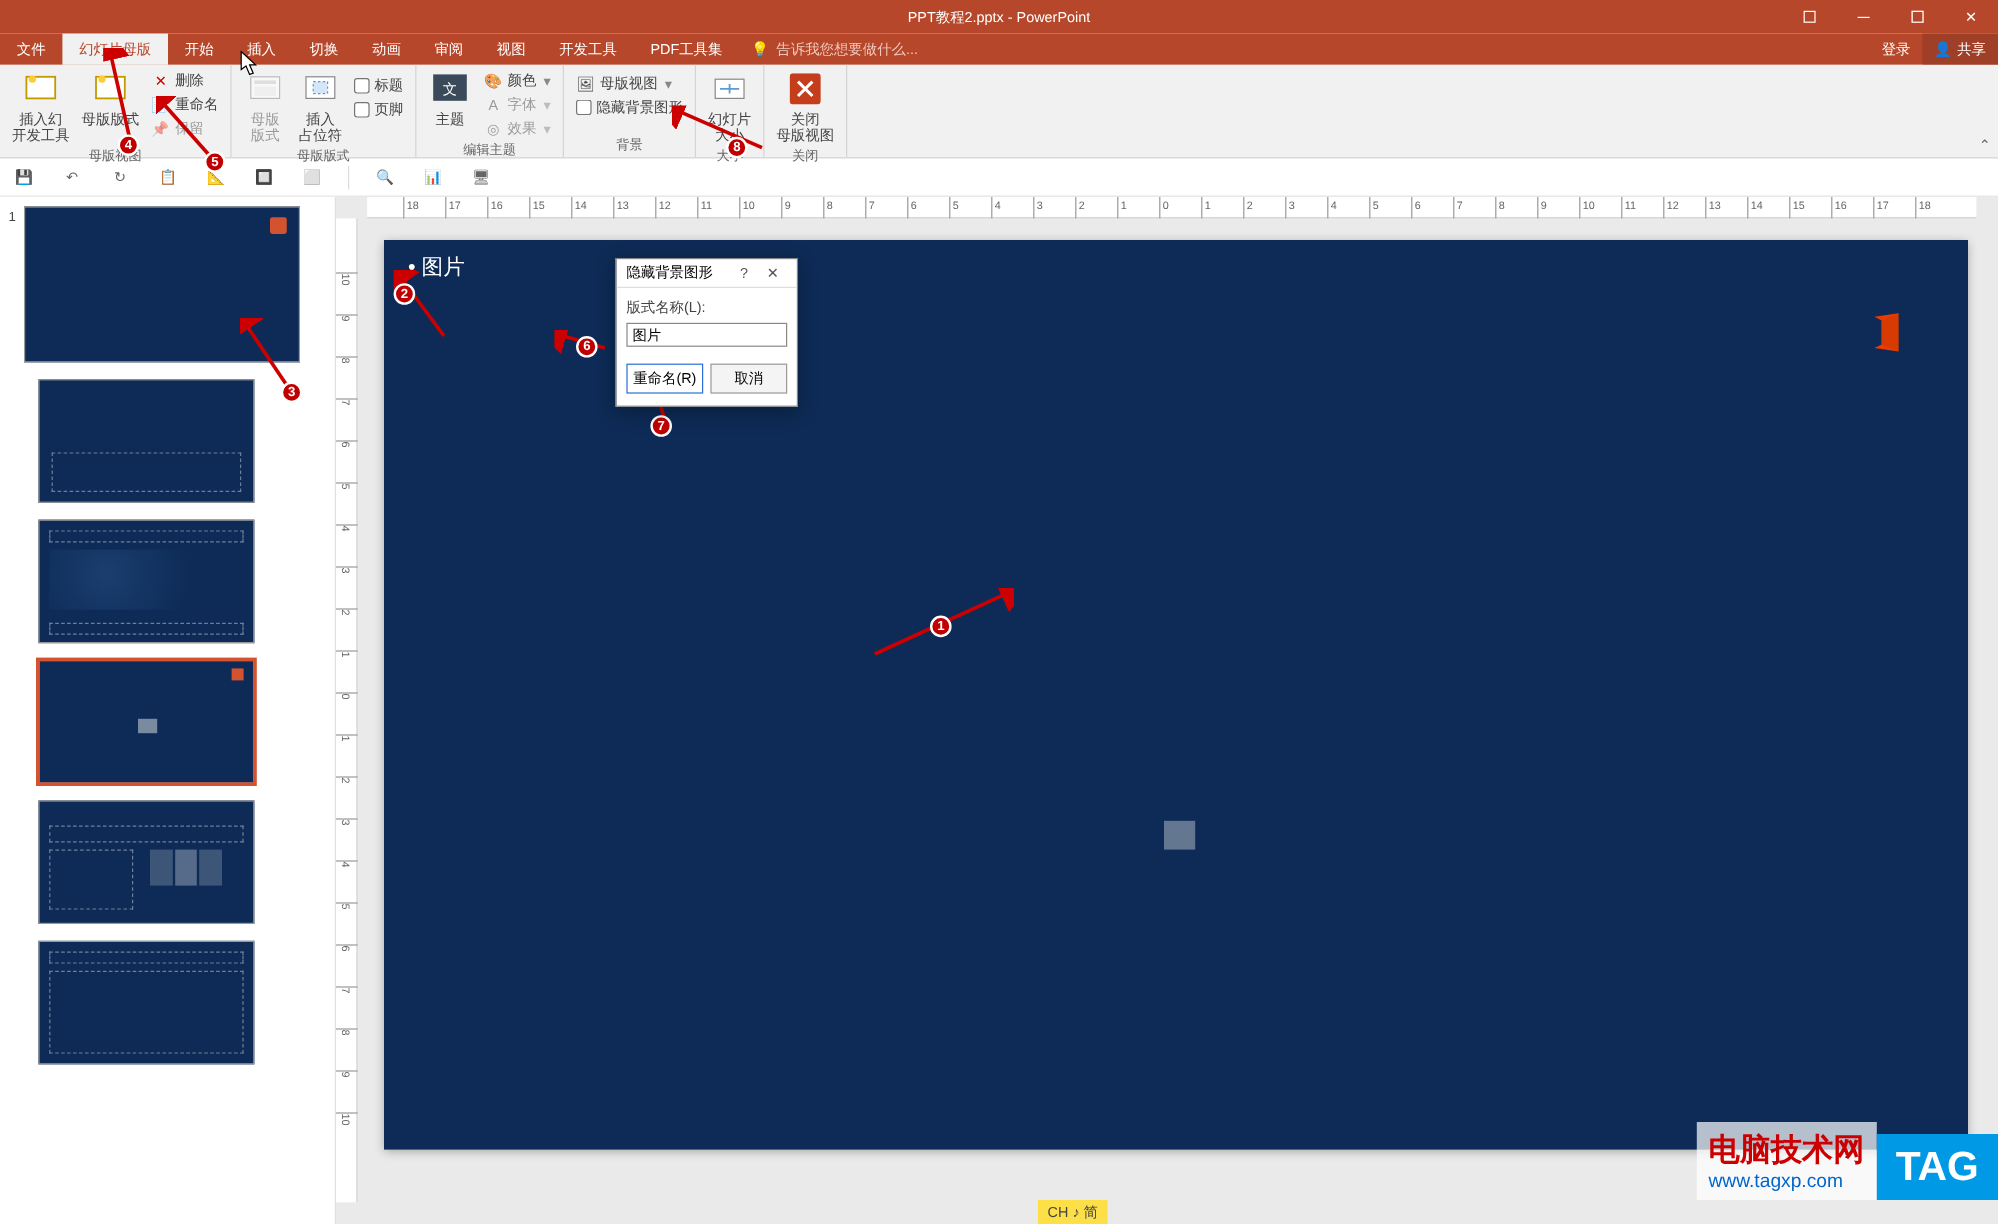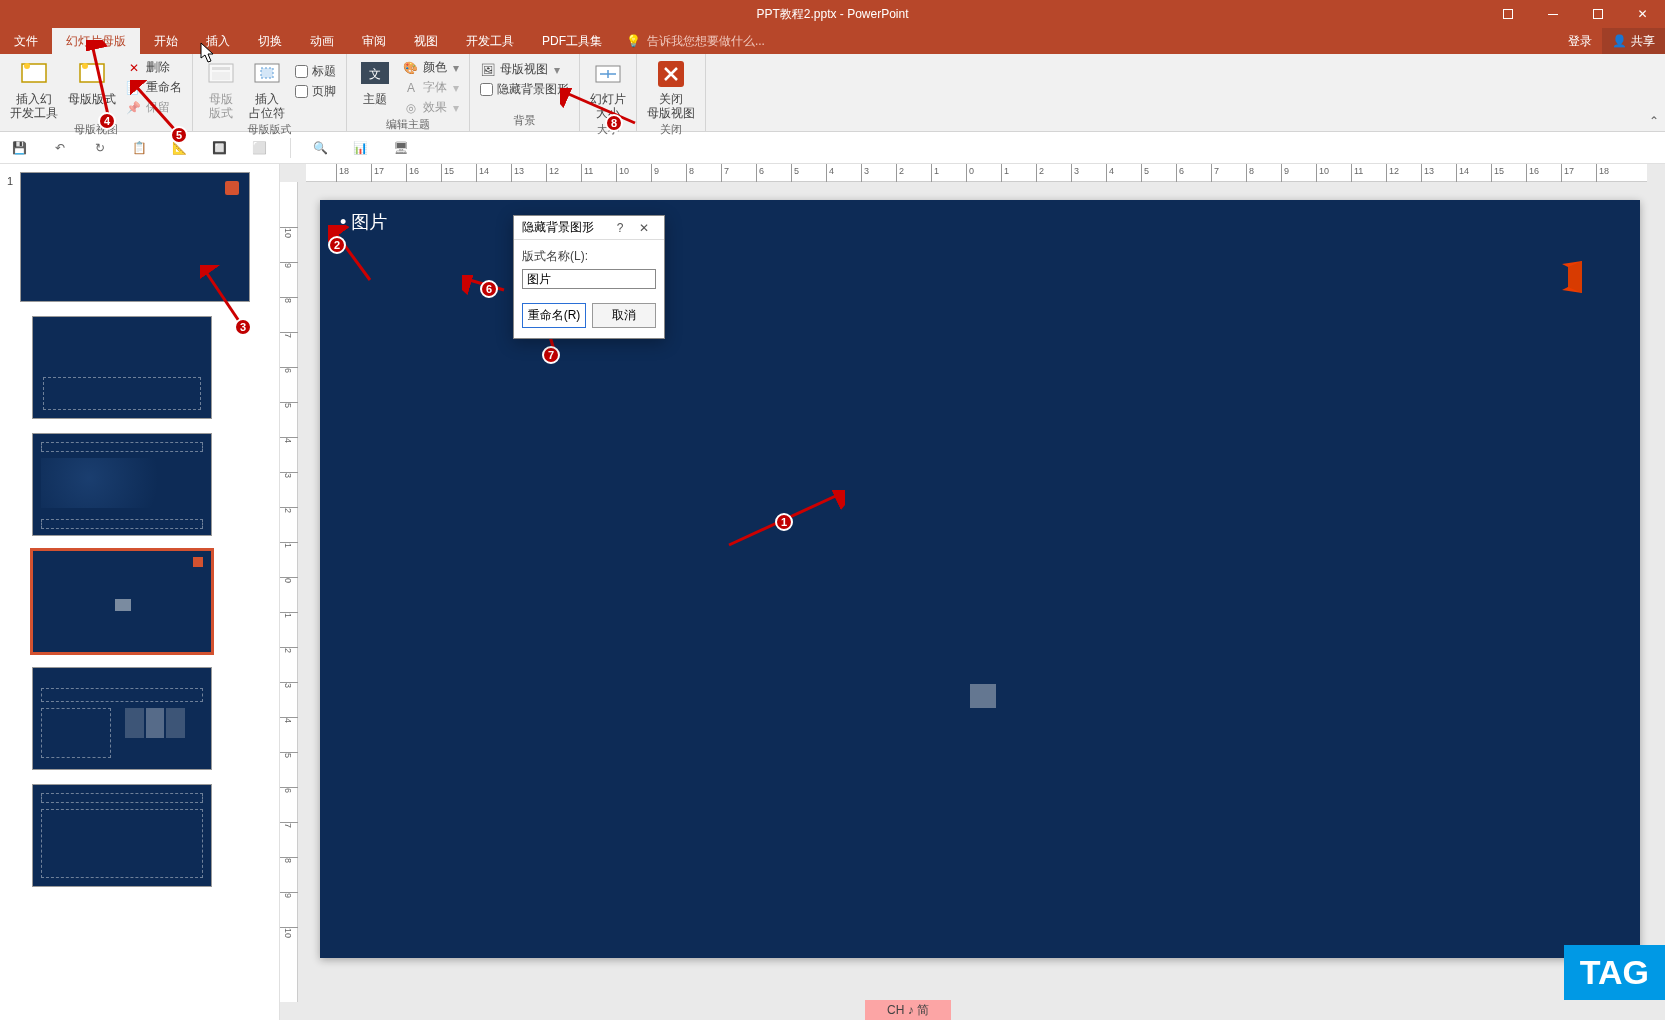--- a/index.html
+++ b/index.html
@@ -68,21 +68,21 @@
 .dlgbtns{display:flex;gap:6px;padding:6px 8px 10px;justify-content:center;}
 .dlgbtns button{flex:1;padding:3px 0;border:1px solid #999;background:#f4f4f4;cursor:pointer;}
 .dlgbtns button.primary{border:1.5px solid #2a6fd6;background:#fff;}
 .marker{position:absolute;width:18px;height:18px;border-radius:50%;background:#c00000;border:2px solid #fff;color:#fff;font-weight:bold;font-size:11px;display:flex;align-items:center;justify-content:center;z-index:50;}
 .arrow{position:absolute;z-index:40;}
 .watermark{position:absolute;right:0;bottom:20px;display:flex;align-items:flex-end;z-index:200;}
 .wm-txt{background:rgba(255,255,255,0.7);padding:6px 10px;}
 .wm-txt .l1{color:#c00;font-size:26px;font-weight:bold;}
 .wm-txt .l2{color:#0066cc;font-size:16px;}
 .wm-tag{background:#0099e5;color:#fff;font-size:34px;font-weight:bold;padding:8px 16px;}
-.status{position:absolute;left:865px;bottom:0;height:20px;display:flex;align-items:center;color:#444;gap:6px;background:#fca5a5;padding:0 22px;}
+.status{position:absolute;left:865px;bottom:0;height:20px;display:flex;align-items:center;color:#444;gap:6px;background:#fde047;padding:0 8px;}
 svg{display:block;}
 .cursor{position:absolute;z-index:60;width:16px;height:22px;}
 </style>
 </head>
 <body>
 
 <div class="titlebar">
   <span class="title">PPT教程2.pptx - PowerPoint</span>
   <div class="winbtns">
     <div>
@@ -597,14 +597,18 @@
 <svg class="arrow" style="left:560px;top:88px" width="80" height="40">
     <line x1="75" y1="35" x2="4" y2="4" stroke="#c00" stroke-width="3" marker-end="url(#ah)"></line>
   </svg>
 <div class="marker" style="left:605px;top:114px">8</div>
 
 <div class="status">
     <span>CH ♪ 简</span>
   </div>
 
 <div class="watermark">
+  <div class="wm-txt">
+    <div class="l1">电脑技术网</div>
+    <div class="l2">www.tagxp.com</div>
+  </div>
   <div class="wm-tag">TAG</div>
 </div>
 
 </body></html>

